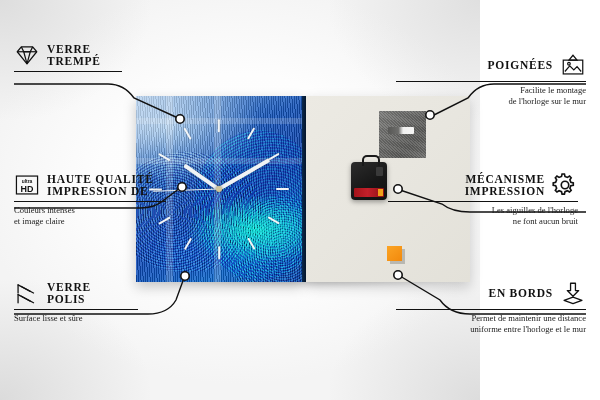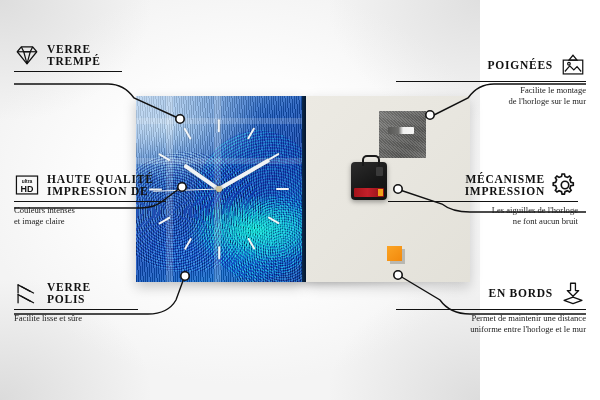--- a/index.html
+++ b/index.html
@@ -219,21 +219,21 @@
           <path d="M9 8 L20 14"></path>
             <path d="M9 20 L20 26"></path>
         </g>
       </svg>
       <div class="titlewrap">
         <span>VERRE</span>
         <span>POLIS</span>
       </div>
     </div>
     <div class="rule" style="width:124px"></div>
-    <div class="desc">Facilite lisse et sûre</div>
+    <div class="desc">Surface lisse et sûre</div>
   </div>
 
   <div class="callout right" style="left:396px;top:52px;">
     <div class="head">
       <div class="titlewrap">
         <span>POIGNÉES</span>
       </div>
       <svg class="ico" viewBox="0 0 32 32">
         <g fill="none" stroke="#111" stroke-width="1.5">
           <rect x="4" y="10" width="24" height="17"></rect>

